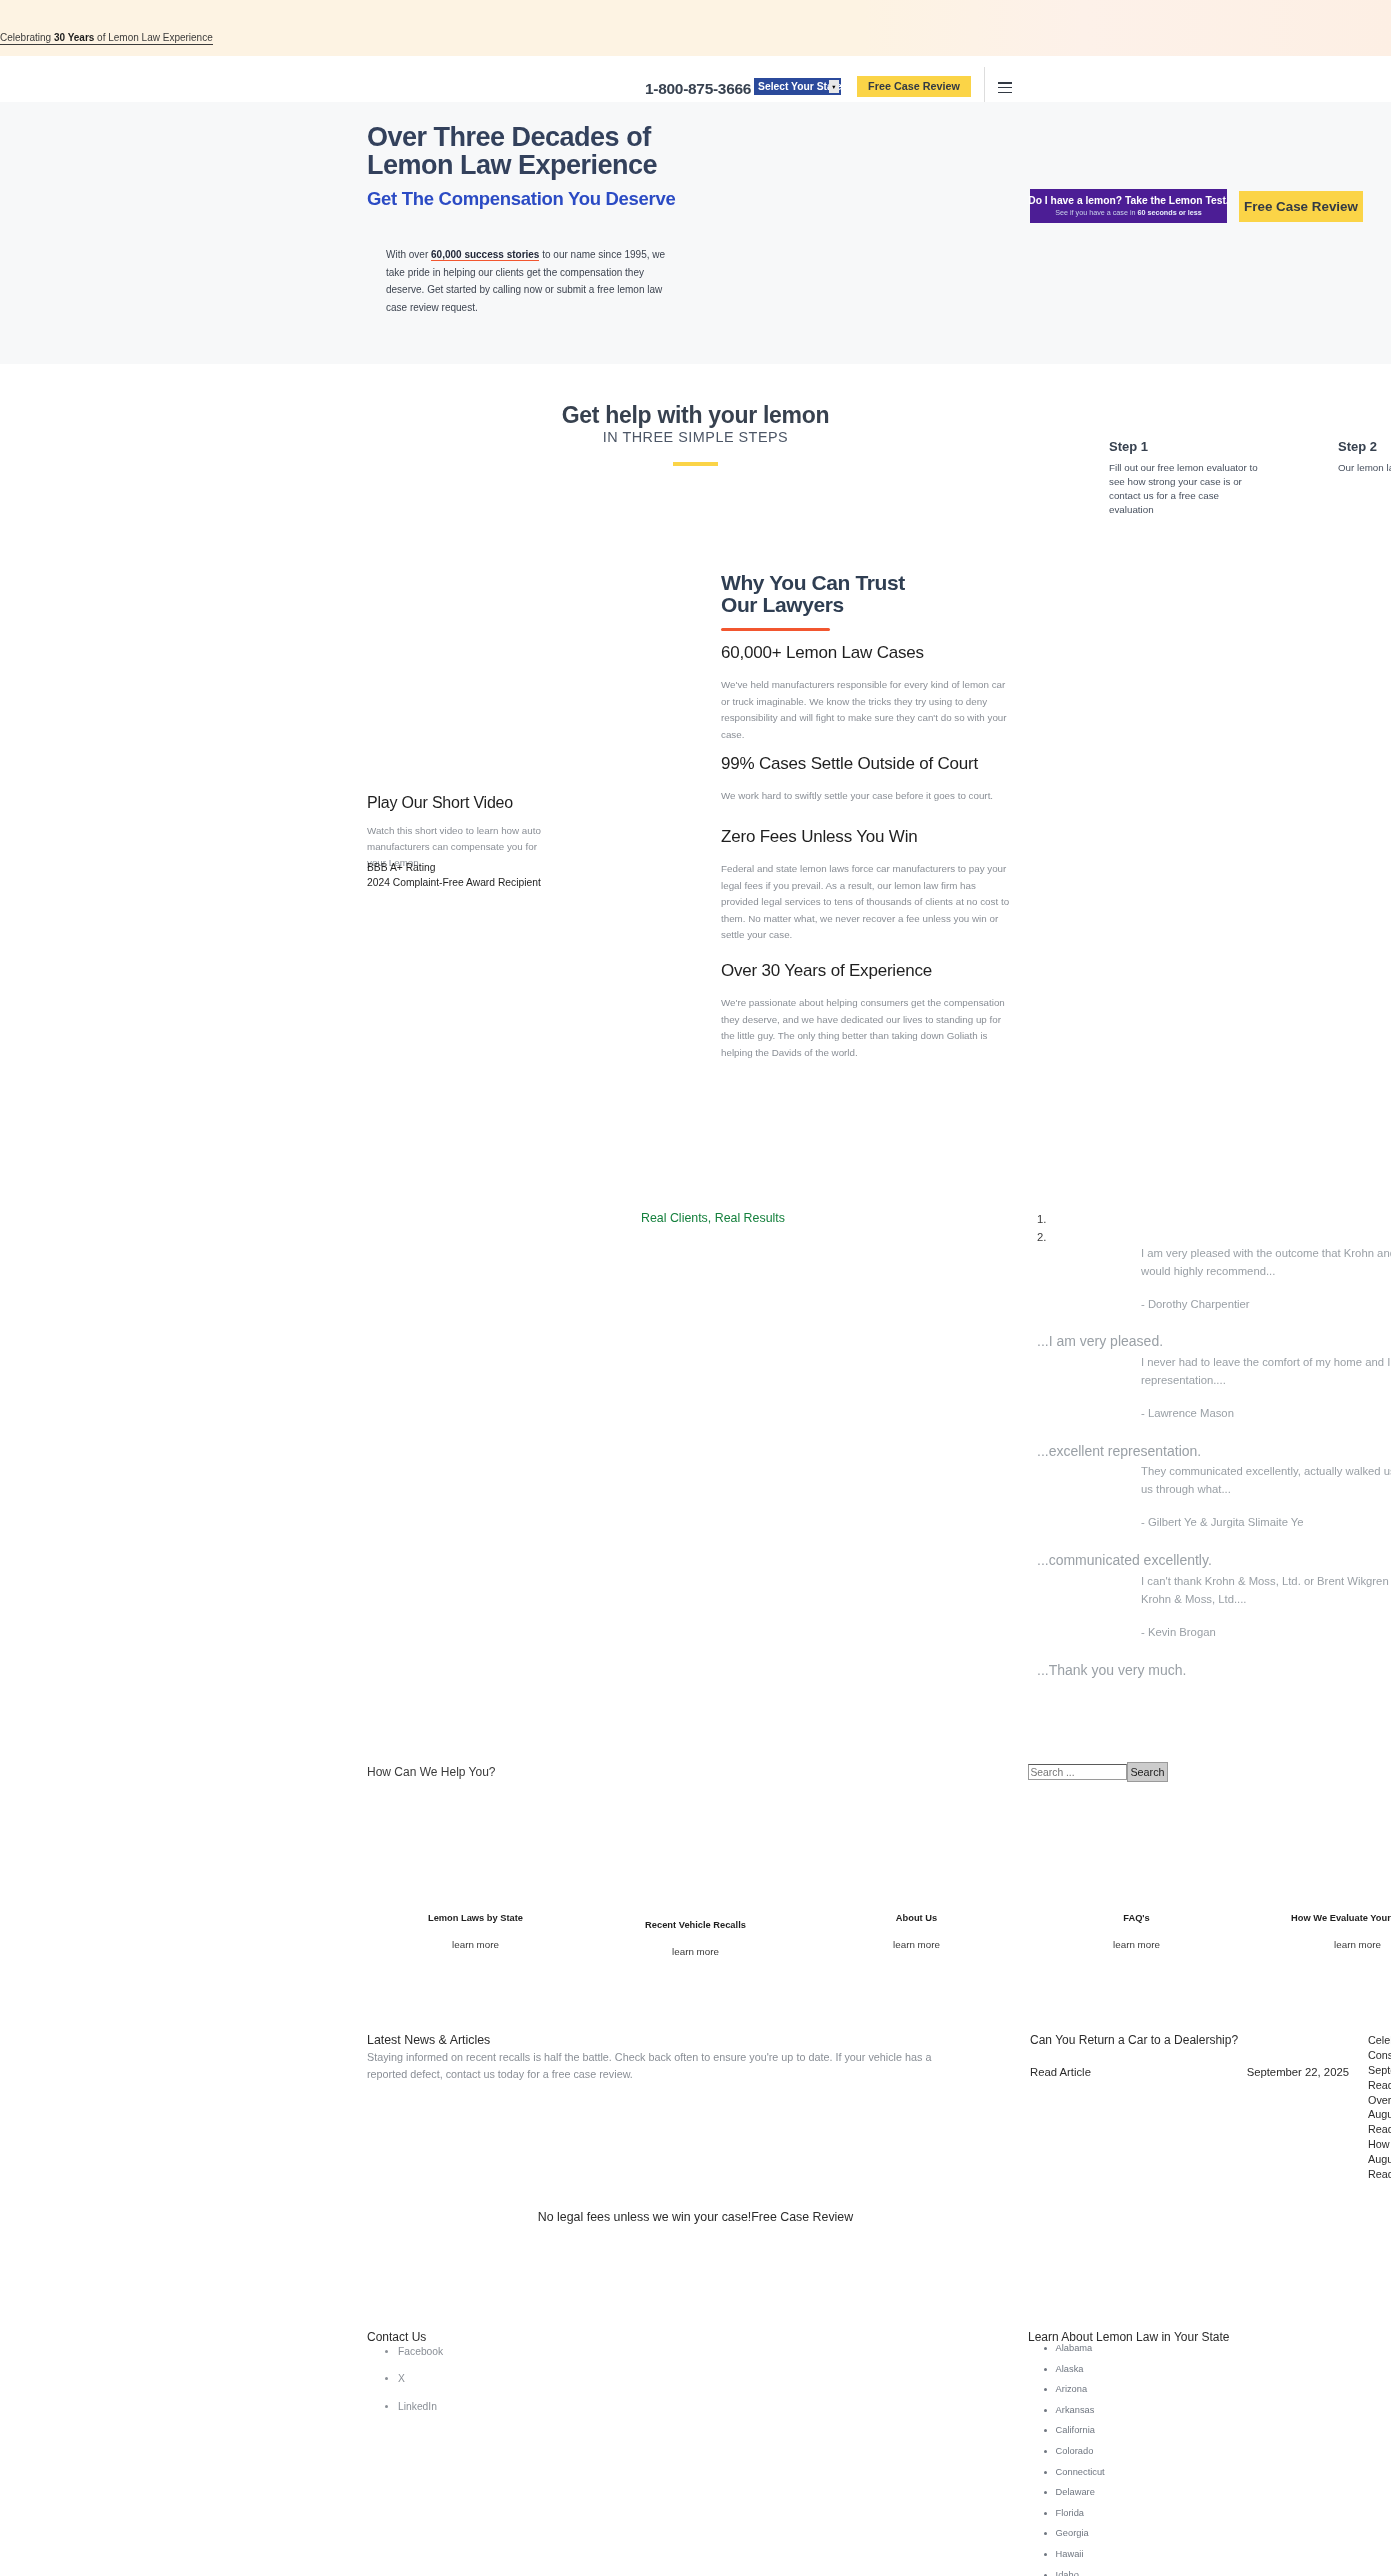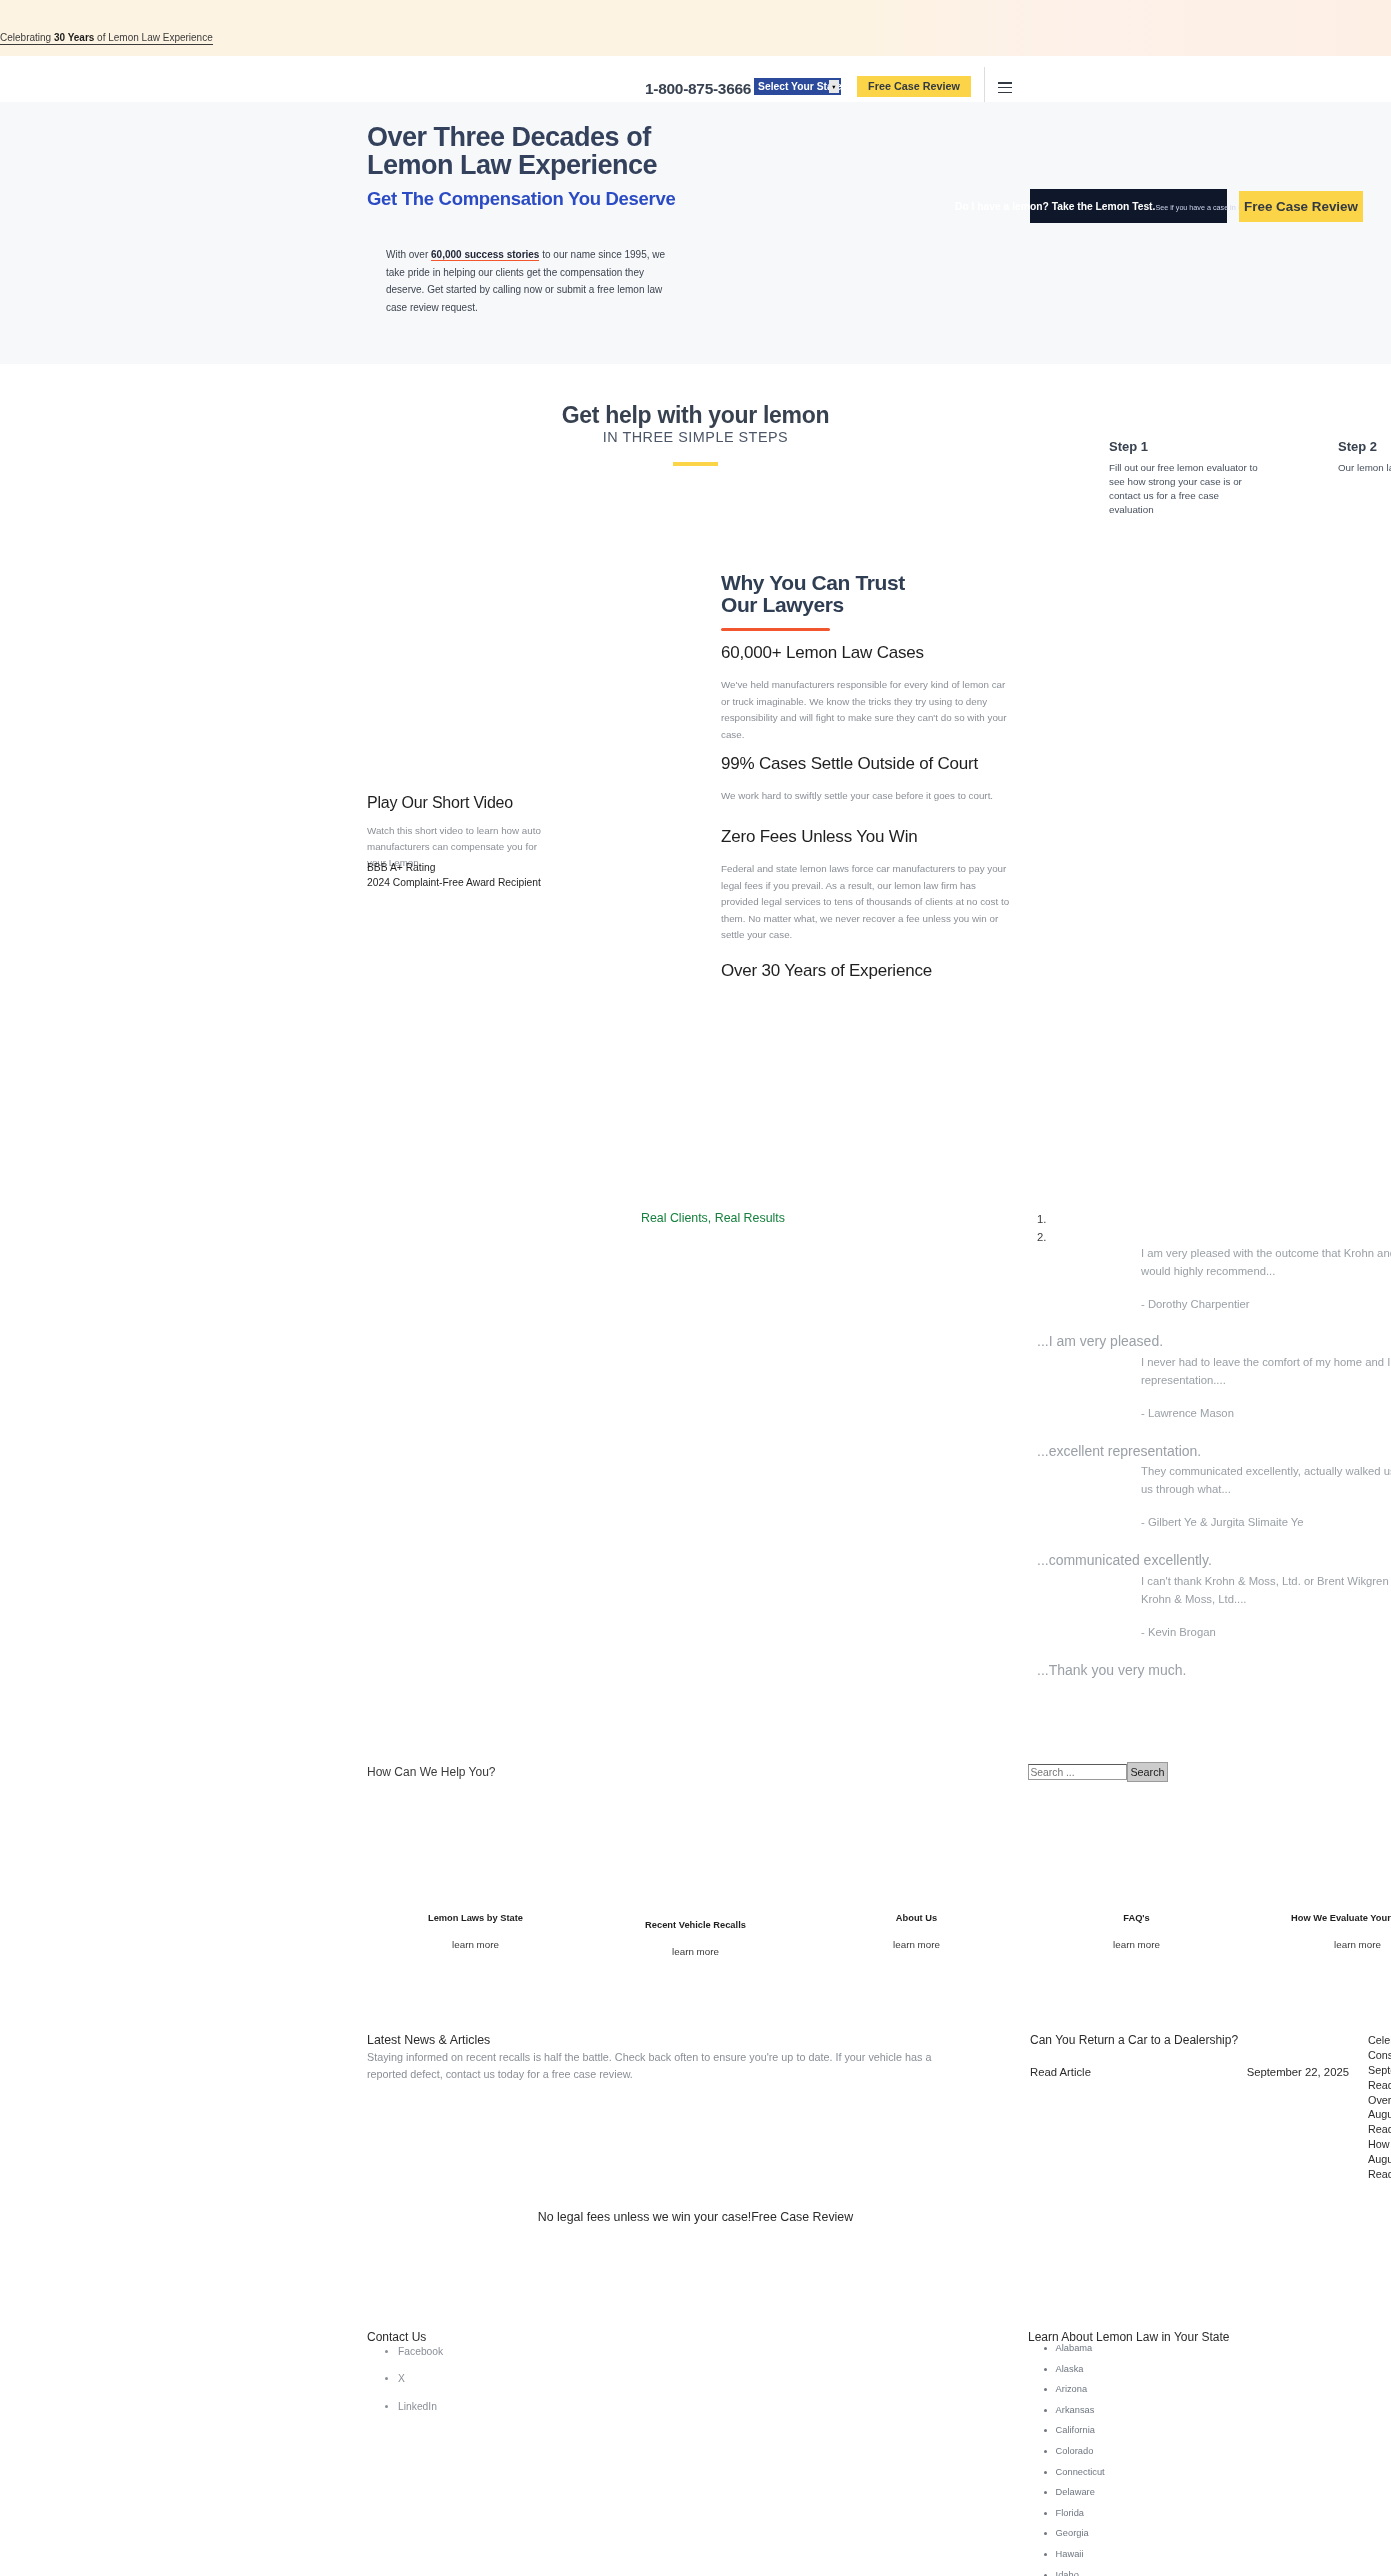--- a/index.html
+++ b/index.html
@@ -95,22 +95,22 @@
   .hero-p {
     position: absolute; left: 386px; top: 246px;
     width: 282px;
     font-size: 10px; line-height: 1.75; color: #3d4450;
   }
   .hero-p b { font-weight: bold; color:#22283a; border-bottom: 1.5px solid #f2562f; }
 
   .hero-lemon-btn {
     position: absolute; left: 1030px; top: 189px;
     width: 197px; height: 34px;
-    background: #0f172a;
-    display: flex; flex-direction: row;
+    background: #4c1d95;
+    display: flex; flex-direction: column;
     align-items: center; justify-content: center;
   }
   .hero-lemon-btn .l1 { font-size: 10.3px; font-weight: bold; color:#ffffff; white-space:nowrap;}
   .hero-lemon-btn .l2 { font-size: 7.2px; color:#c9d3ea; margin-top:2.1px; white-space:nowrap;}
   .hero-lemon-btn .l2 b { color:#e8eefb; }
   .hero-fcr-btn {
     position: absolute; left: 1239px; top: 191px;
     width: 124px; height: 31px;
     background: #fbd447;
     display:flex; align-items:center; justify-content:center;
@@ -339,20 +339,21 @@
 <div class="trust-block" id="tb2">
   <h3>99% Cases Settle Outside of Court</h3>
   <p>We work hard to swiftly settle your case before it goes to court.</p>
 </div>
 <div class="trust-block" id="tb3">
   <h3>Zero Fees Unless You Win</h3>
   <p>Federal and state lemon laws force car manufacturers to pay your legal fees if you prevail. As a result, our lemon law firm has provided legal services to tens of thousands of clients at no cost to them. No matter what, we never recover a fee unless you win or settle your case.</p>
 </div>
 <div class="trust-block" id="tb4">
   <h3>Over 30 Years of Experience</h3>
+  <p>We're passionate about helping consumers get the compensation they deserve, and we have dedicated our lives to standing up for the little guy. The only thing better than taking down Goliath is helping the Davids of the world.</p>
 </div>
 
 <div class="video-h3">Play Our Short Video</div>
 <div class="video-p">Watch this short video to learn how auto manufacturers can compensate you for your Lemon.</div>
 <div class="video-awards">
   <div>BBB A+ Rating</div>
   <div>2024 Complaint-Free Award Recipient</div>
 </div>
 
 <div class="testi-title">Real Clients, Real Results</div>

